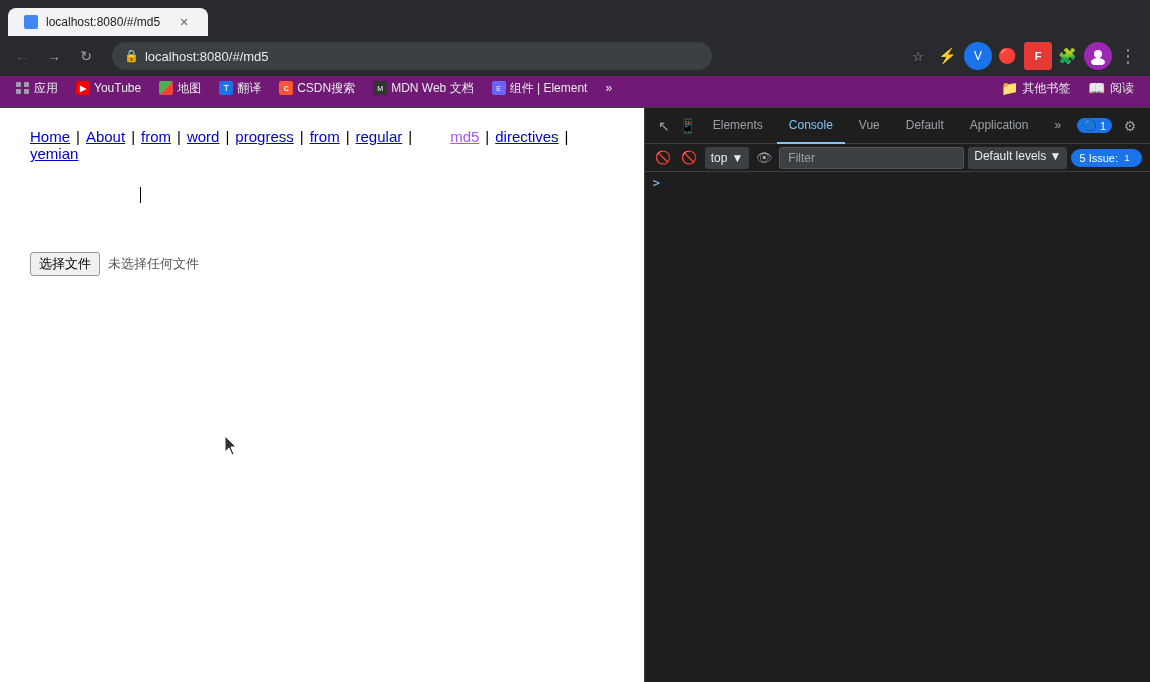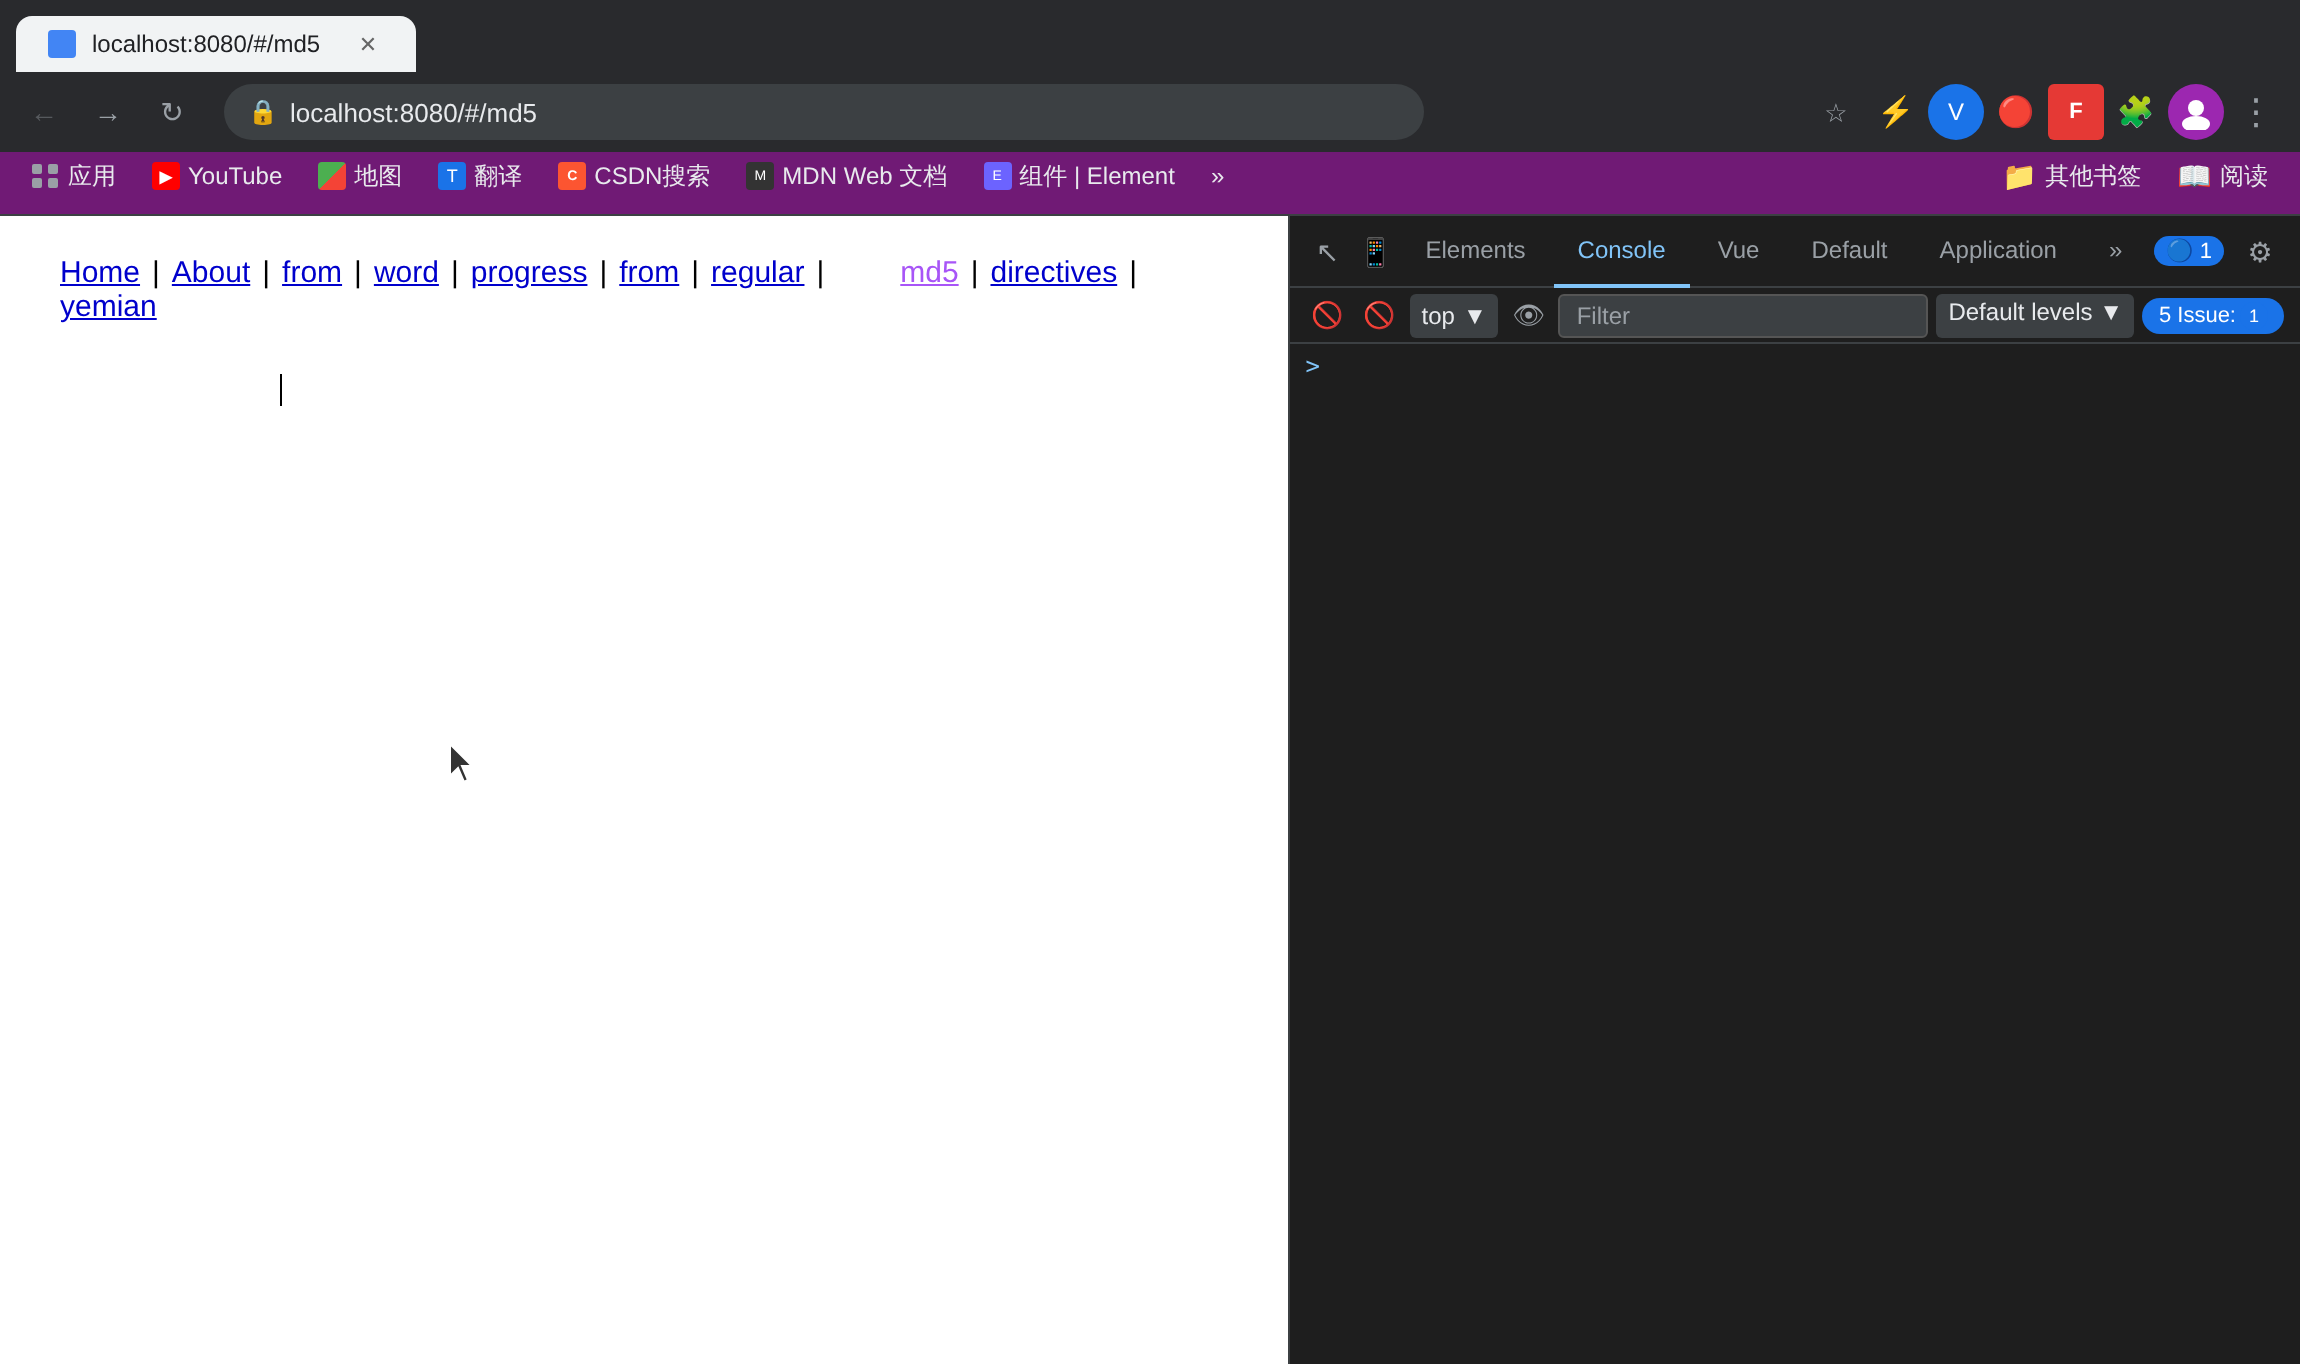--- a/index.html
+++ b/index.html
@@ -187,20 +187,24 @@
           <span class="separator"> | </span>
           <a href="#">directives</a>
           <span class="separator"> | </span>
           <a href="#">yemian</a>
         </div>
 
         <div style="height: 30px; position: relative;">
           <span style="position:absolute; left: 110px; top: 5px; font-size:13px; color:#000; border-left: 1px solid #000; height: 16px; display:inline-block;"></span>
         </div>
 
+        <div class="file-input-area">
+          <button class="file-btn">选择文件</button>
+          <span class="file-label">未选择任何文件</span>
+        </div>
 
         <div style="position:relative; margin-top: 160px;">
           <div style="position:absolute; left:195px; top:0px;">
             <svg width="14" height="20" viewBox="0 0 14 20">
               <path d="M0,0 L0,16 L4,12 L7,19 L9,18 L6,11 L11,11 Z" fill="#333" stroke="white" stroke-width="1"></path>
             </svg>
           </div>
         </div>
 
       </div>

